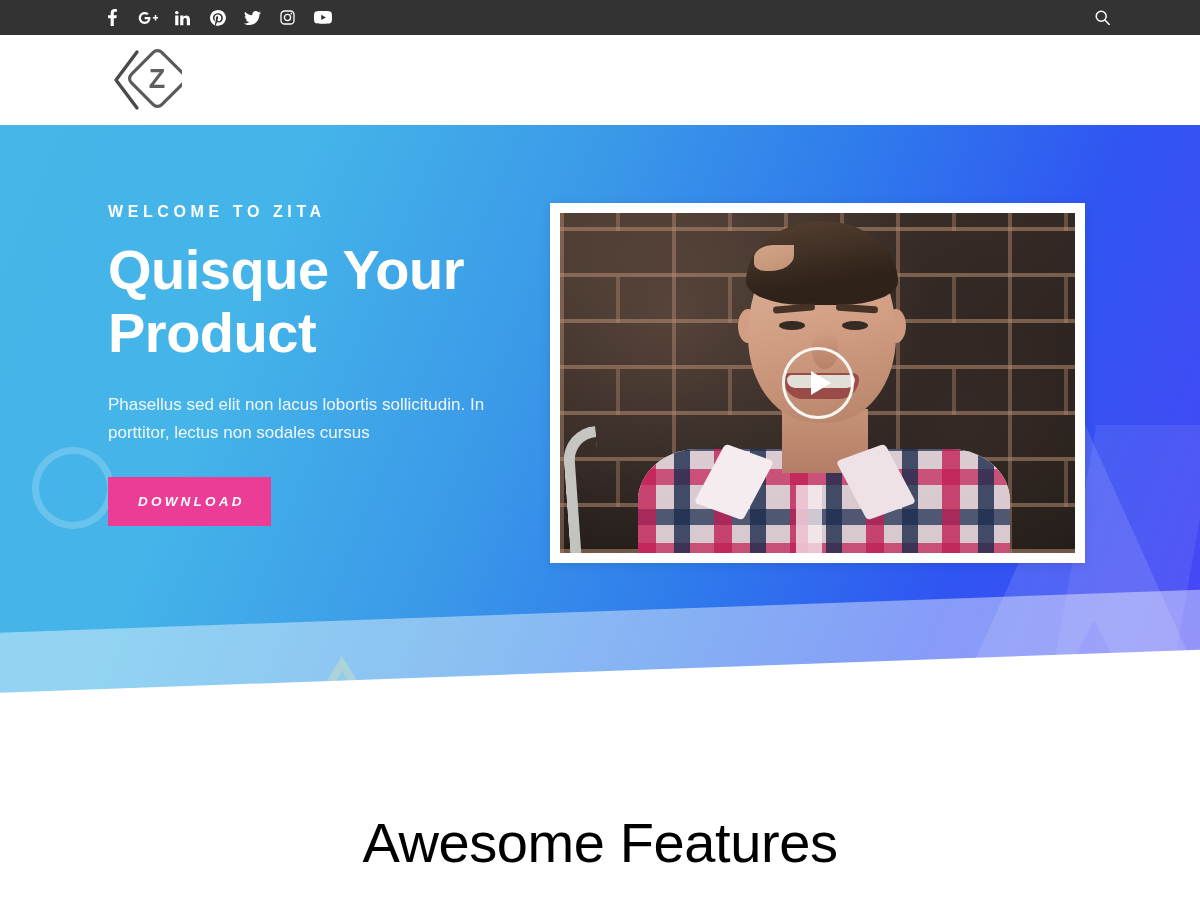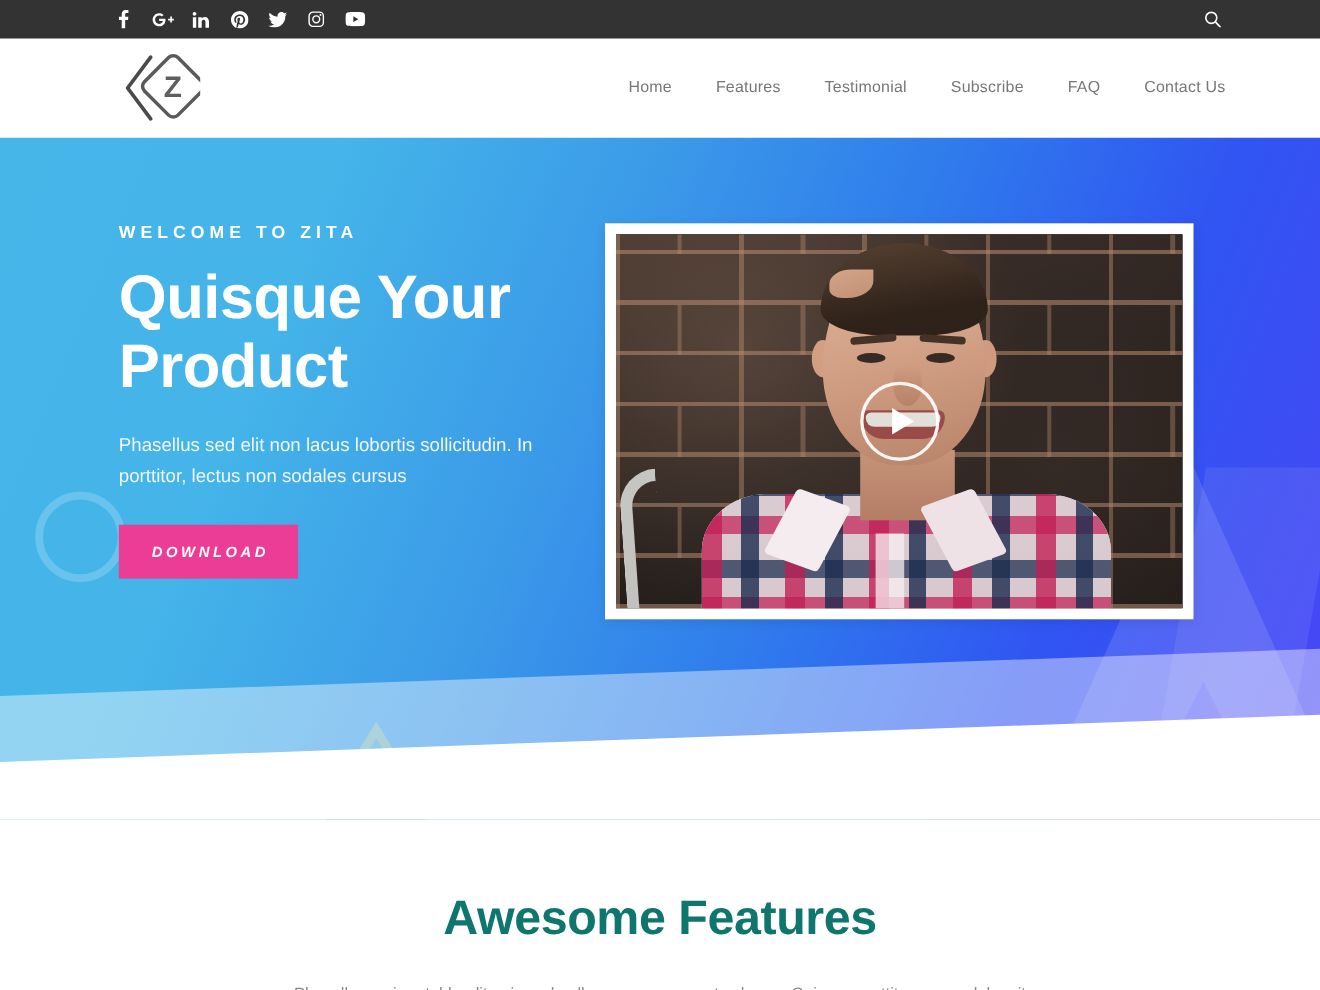--- a/index.html
+++ b/index.html
@@ -395,23 +395,23 @@
     margin-left:6px;
   }
 
   
   #features{
     background:#ffffff;
     padding-top:65px;
     text-align:center;
   }
   #features-title{
-    font-size:44px;
-    font-weight:bold;
-    color:#0f766e;
+    font-size:56px;
+    font-weight:normal;
+    color:#000000;
     letter-spacing:-0.4px;
     margin-bottom:30px;
   }
   #features-desc{
     font-size:15px;
     line-height:28px;
     color:#8a8a8a;
     width:672px;
     margin:0 auto;
   }
@@ -467,28 +467,20 @@
       </svg>
   </div>
 </div>
 
 <div id="navbar">
   <svg id="logo" viewBox="0 0 72 64">
     <path d="M27 4 L6 32 L27 60" fill="none" stroke="#4a4a4a" stroke-width="3.4" stroke-linecap="round" stroke-linejoin="round"></path>
     <rect x="26" y="9" width="43" height="43" rx="6" transform="rotate(45 47.5 30.5)" fill="none" stroke="#5a5a5a" stroke-width="3.2"></rect>
     <text x="47" y="40" font-family="'Liberation Sans', sans-serif" font-size="27" font-weight="bold" fill="#5f5f5f" text-anchor="middle">Z</text>
   </svg>
-  <nav id="main-nav">
-    <a class="nav-link">Home</a>
-    <a class="nav-link">Features</a>
-    <a class="nav-link">Testimonial</a>
-    <a class="nav-link">Subscribe</a>
-    <a class="nav-link">FAQ</a>
-    <a class="nav-link">Contact Us</a>
-  </nav>
 </div>
 
 <section id="hero">
   <div id="rect-right"></div>
   <div class="deco-tri" id="tri-right-big"></div>
   <div class="deco-tri" id="tri-right-small"></div>
   <div id="deco-circle"></div>
   <div id="deco-triangle"></div>
   <div id="deco-triangle-inner"></div>
 

